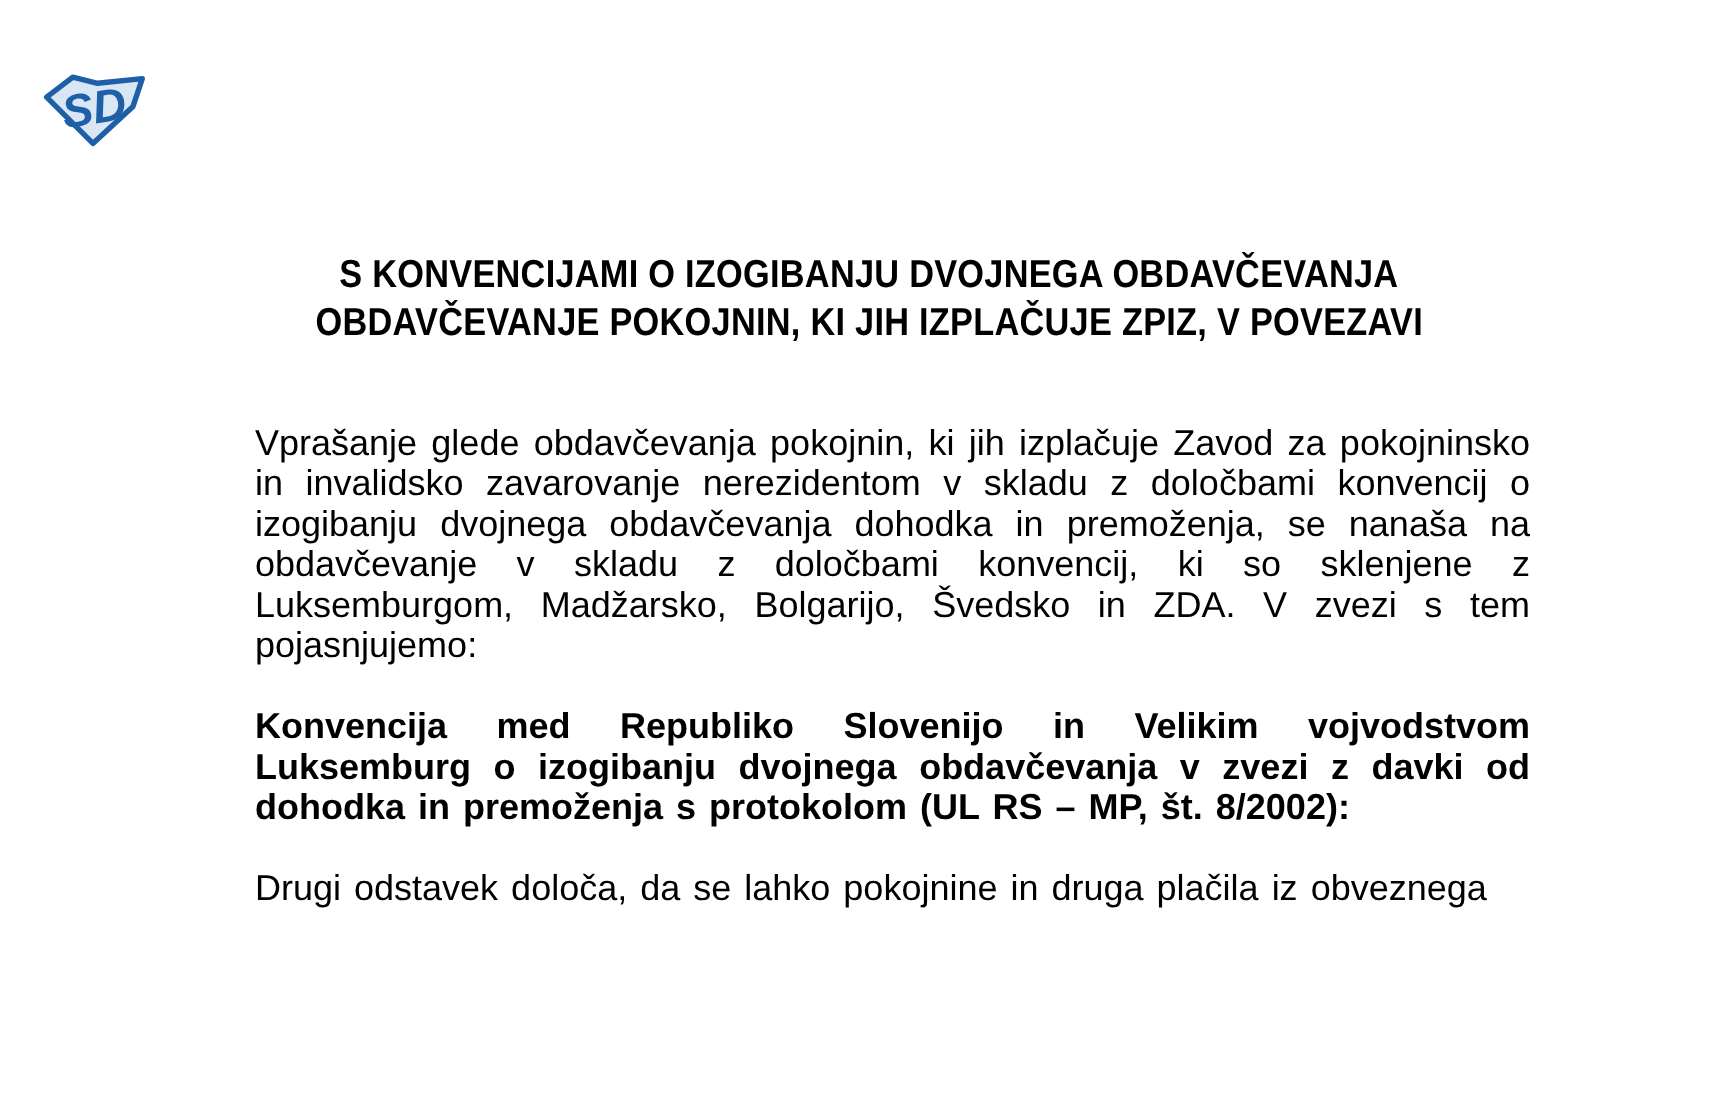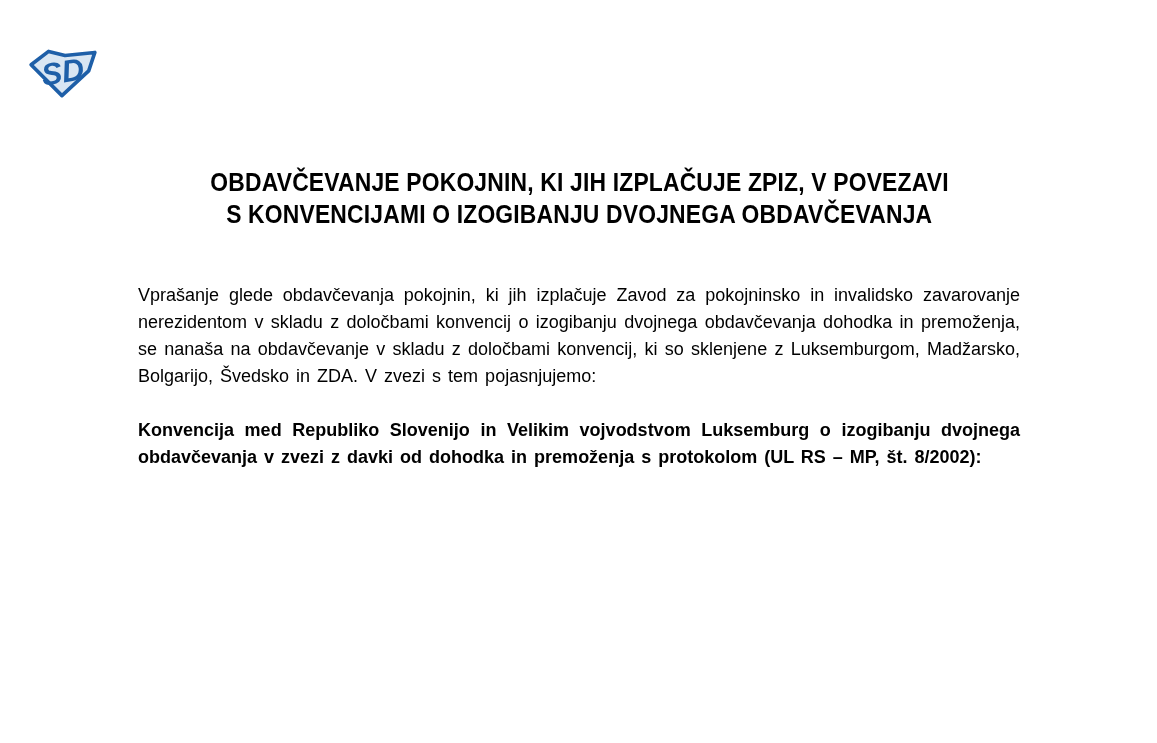--- a/index.html
+++ b/index.html
@@ -38,42 +38,44 @@
     transform: scaleX(0.88);
     transform-origin: center center;
   }
   .reference {
     margin-top: 37px;
     font-size: 20px;
     line-height: 27px;
   }
   .bodytext { margin-top: 52px; }
   .para {
-    font-size: 18px;
+    font-size: 24px;
     line-height: 27px;
     text-align: justify;
     word-spacing: 2px;
     margin-bottom: 27px;
+    margin-left: 32px;
   }
   .para.bold { font-weight: bold; }
 </style>
 </head>
 <body>
 
 <svg class="logo" viewBox="0 0 70 50" aria-hidden="true">
   <polygon points="3,17 20,4 36,8 65,5 59,23 33,47" fill="#d9e6f3" stroke="#1e5fa8" stroke-width="3.5" stroke-linejoin="round"></polygon>
   <text x="13" y="34" font-size="30" font-weight="bold" font-style="italic" fill="#1e5fa8" transform="rotate(-9 35 24)" font-family="Liberation Sans, sans-serif">SD</text>
 </svg>
 
 <div class="content">
 
   <h1 class="title">
+    <span class="tline"><span>S KONVENCIJAMI O IZOGIBANJU DVOJNEGA OBDAVČEVANJA</span></span>
     <span class="tline"><span>OBDAVČEVANJE POKOJNIN, KI JIH IZPLAČUJE ZPIZ, V POVEZAVI</span></span>
-    <span class="tline"><span>S KONVENCIJAMI O IZOGIBANJU DVOJNEGA OBDAVČEVANJA</span></span>
   </h1>
 
 
   <div class="bodytext">
     <p class="para">Vprašanje glede obdavčevanja pokojnin, ki jih izplačuje Zavod za pokojninsko in invalidsko zavarovanje nerezidentom v skladu z določbami konvencij o izogibanju dvojnega obdavčevanja dohodka in premoženja, se nanaša na obdavčevanje v skladu z določbami konvencij, ki so sklenjene z Luksemburgom, Madžarsko, Bolgarijo, Švedsko in ZDA. V zvezi s tem pojasnjujemo:</p>
     <p class="para bold">Konvencija med Republiko Slovenijo in Velikim vojvodstvom Luksemburg o izogibanju dvojnega obdavčevanja v zvezi z davki od dohodka in premoženja s protokolom (UL RS – MP, št. 8/2002):</p>
+    <p class="para">Drugi odstavek določa, da se lahko pokojnine in druga plačila iz obveznega</p>
   </div>
 
 </div>
 
 </body></html>

